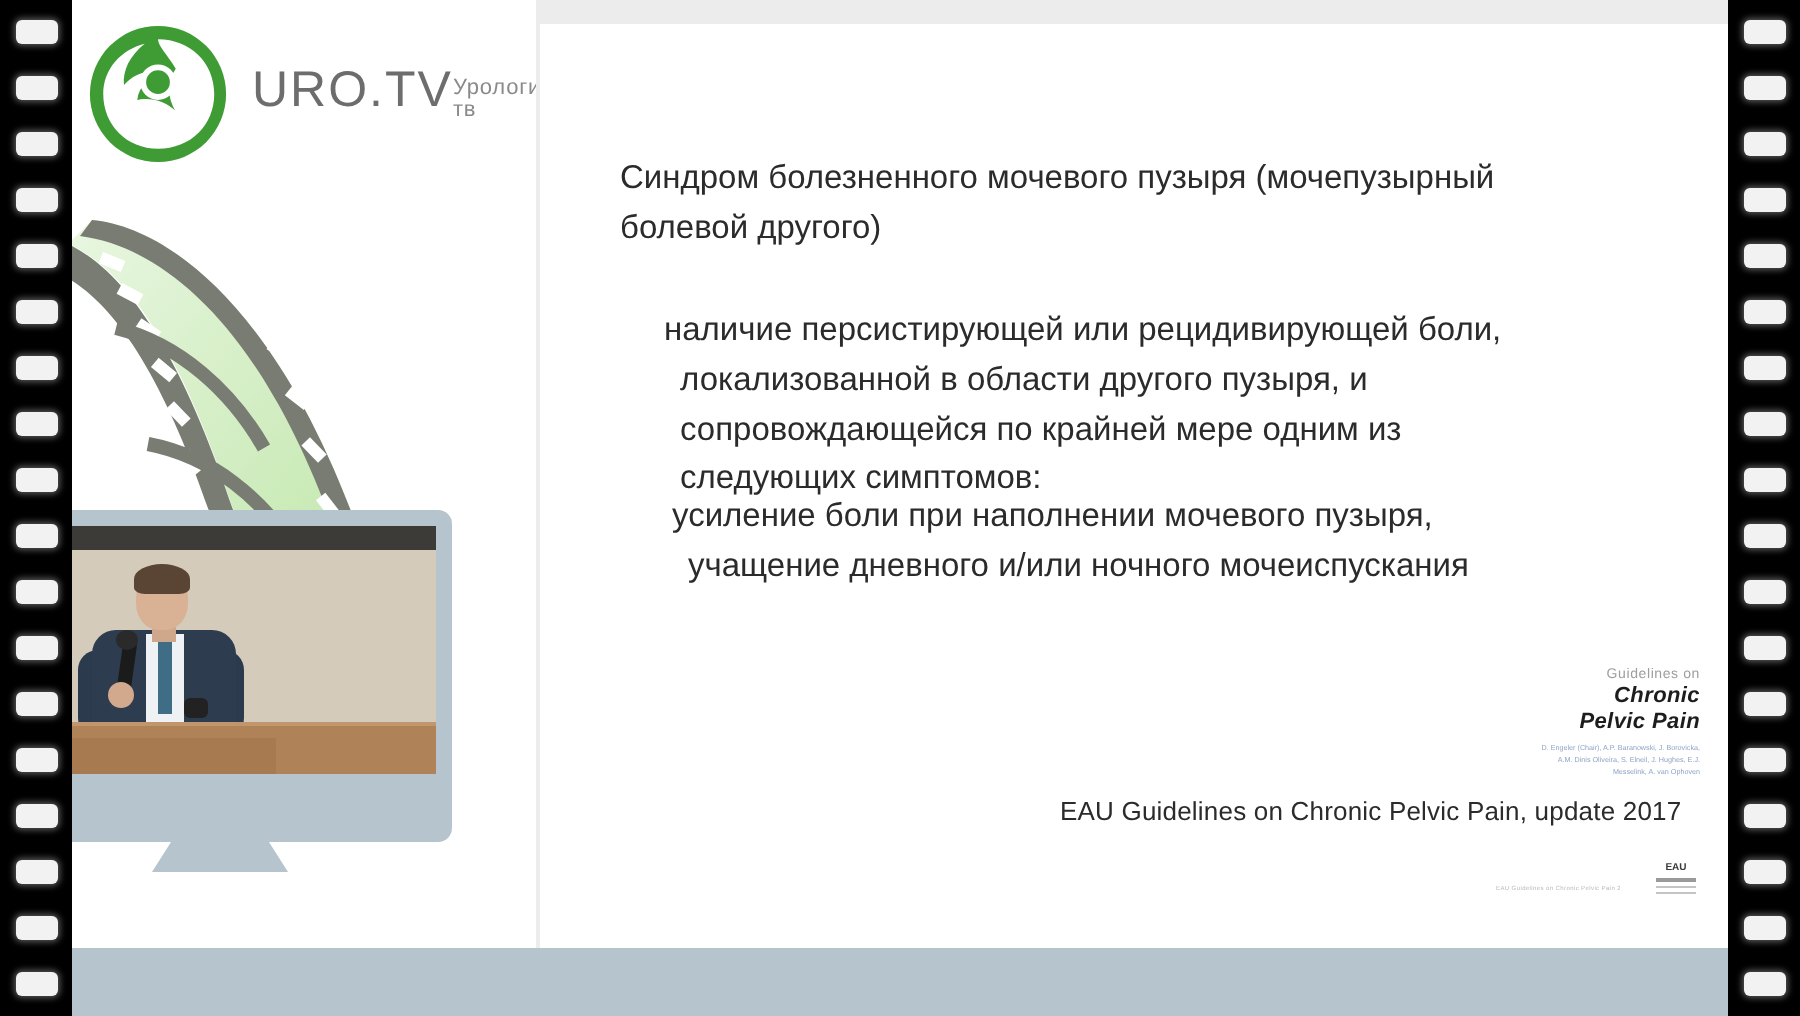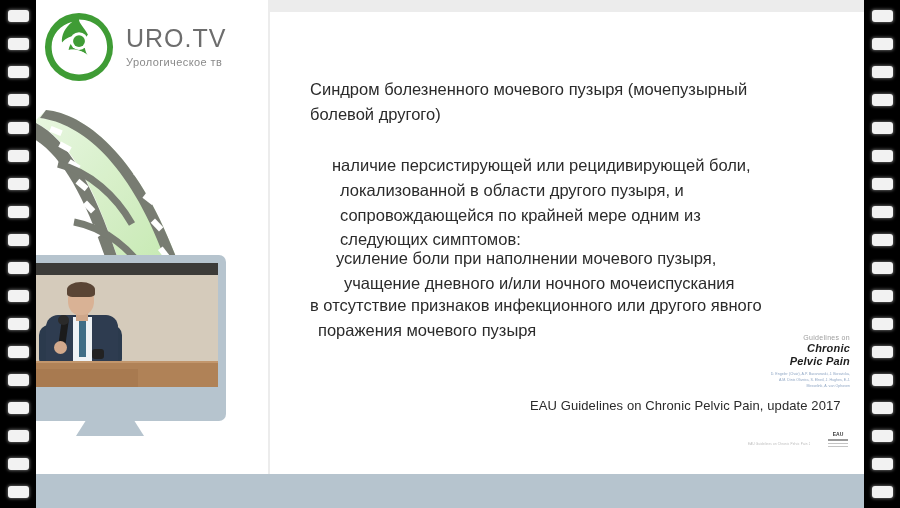--- a/index.html
+++ b/index.html
@@ -63,21 +63,21 @@
   
   #brand {
     position: absolute;
     left: 6px;
     top: 10px;
     display: flex;
     align-items: center;
     gap: 10px;
   }
   #brand-logo { width: 74px; height: 74px; flex: 0 0 auto; }
-  #brand-text { display: flex; flex-direction: column; line-height: 1; }
+  #brand-text { display: flex; flex-direction: row; line-height: 1; }
   #brand-title {
     font-size: 25px;
     letter-spacing: 1px;
     color: #6d6d6d;
     font-family: "Liberation Sans", sans-serif;
     font-weight: 400;
   }
   #brand-sub {
     margin-top: 6px;
     font-size: 11px;
@@ -403,24 +403,20 @@
       <span class="cont">локализованной в области другого пузыря, и</span>
       <span class="cont">сопровождающейся по крайней мере одним из</span>
       <span class="cont">следующих симптомов:</span>
     </div>
 
     <div class="bullet-block" id="bullet-2">
       <span>усиление боли при наполнении мочевого пузыря,</span>
       <span class="cont">учащение дневного и/или ночного мочеиспускания</span>
     </div>
 
-    <div class="bullet-block" id="bullet-3">
-      <span>в отсутствие признаков инфекционного или другого явного</span>
-      <span class="cont">поражения мочевого пузыря</span>
-    </div>
 
     <div id="guidelines-cover">
       <div id="gl-on">Guidelines on</div>
       <div id="gl-chronic">Chronic</div>
       <div id="gl-pelvic">Pelvic Pain</div>
       <div id="gl-authors">D. Engeler (Chair), A.P. Baranowski, J. Borovicka, A.M. Dinis Oliveira, S. Elneil, J. Hughes, E.J. Messelink, A. van Ophoven</div>
     </div>
 
     <div id="citation">EAU Guidelines on Chronic Pelvic Pain, update 2017</div>
 

